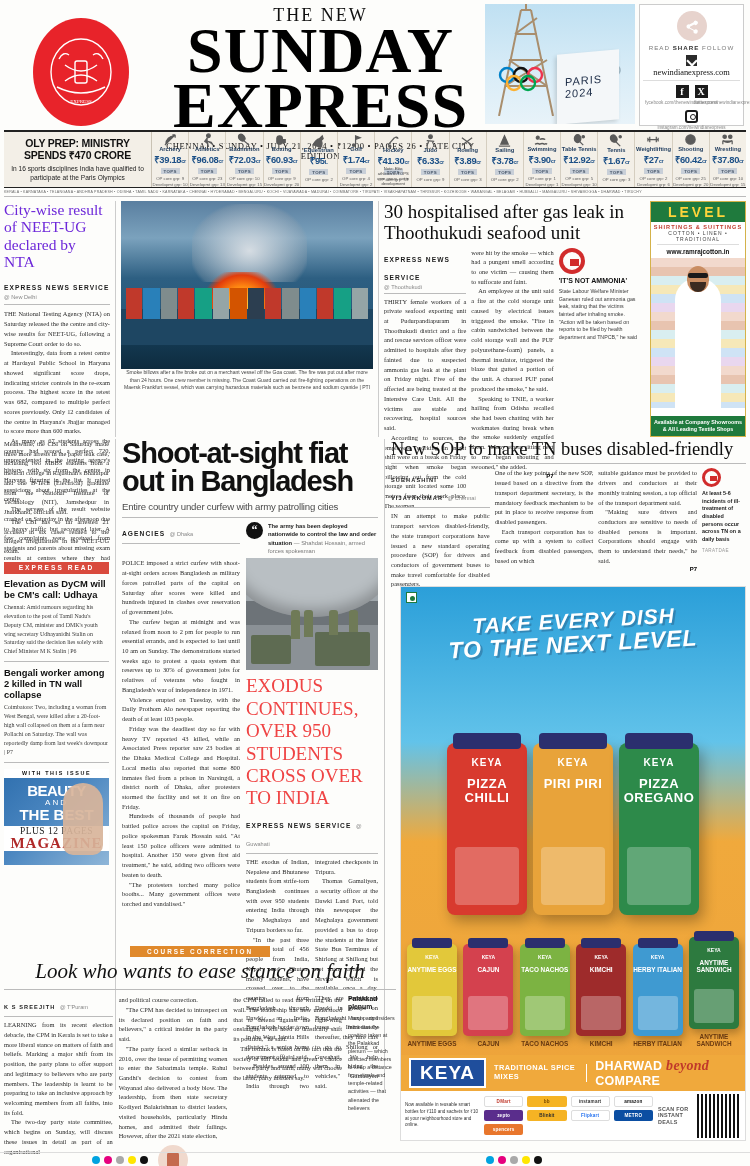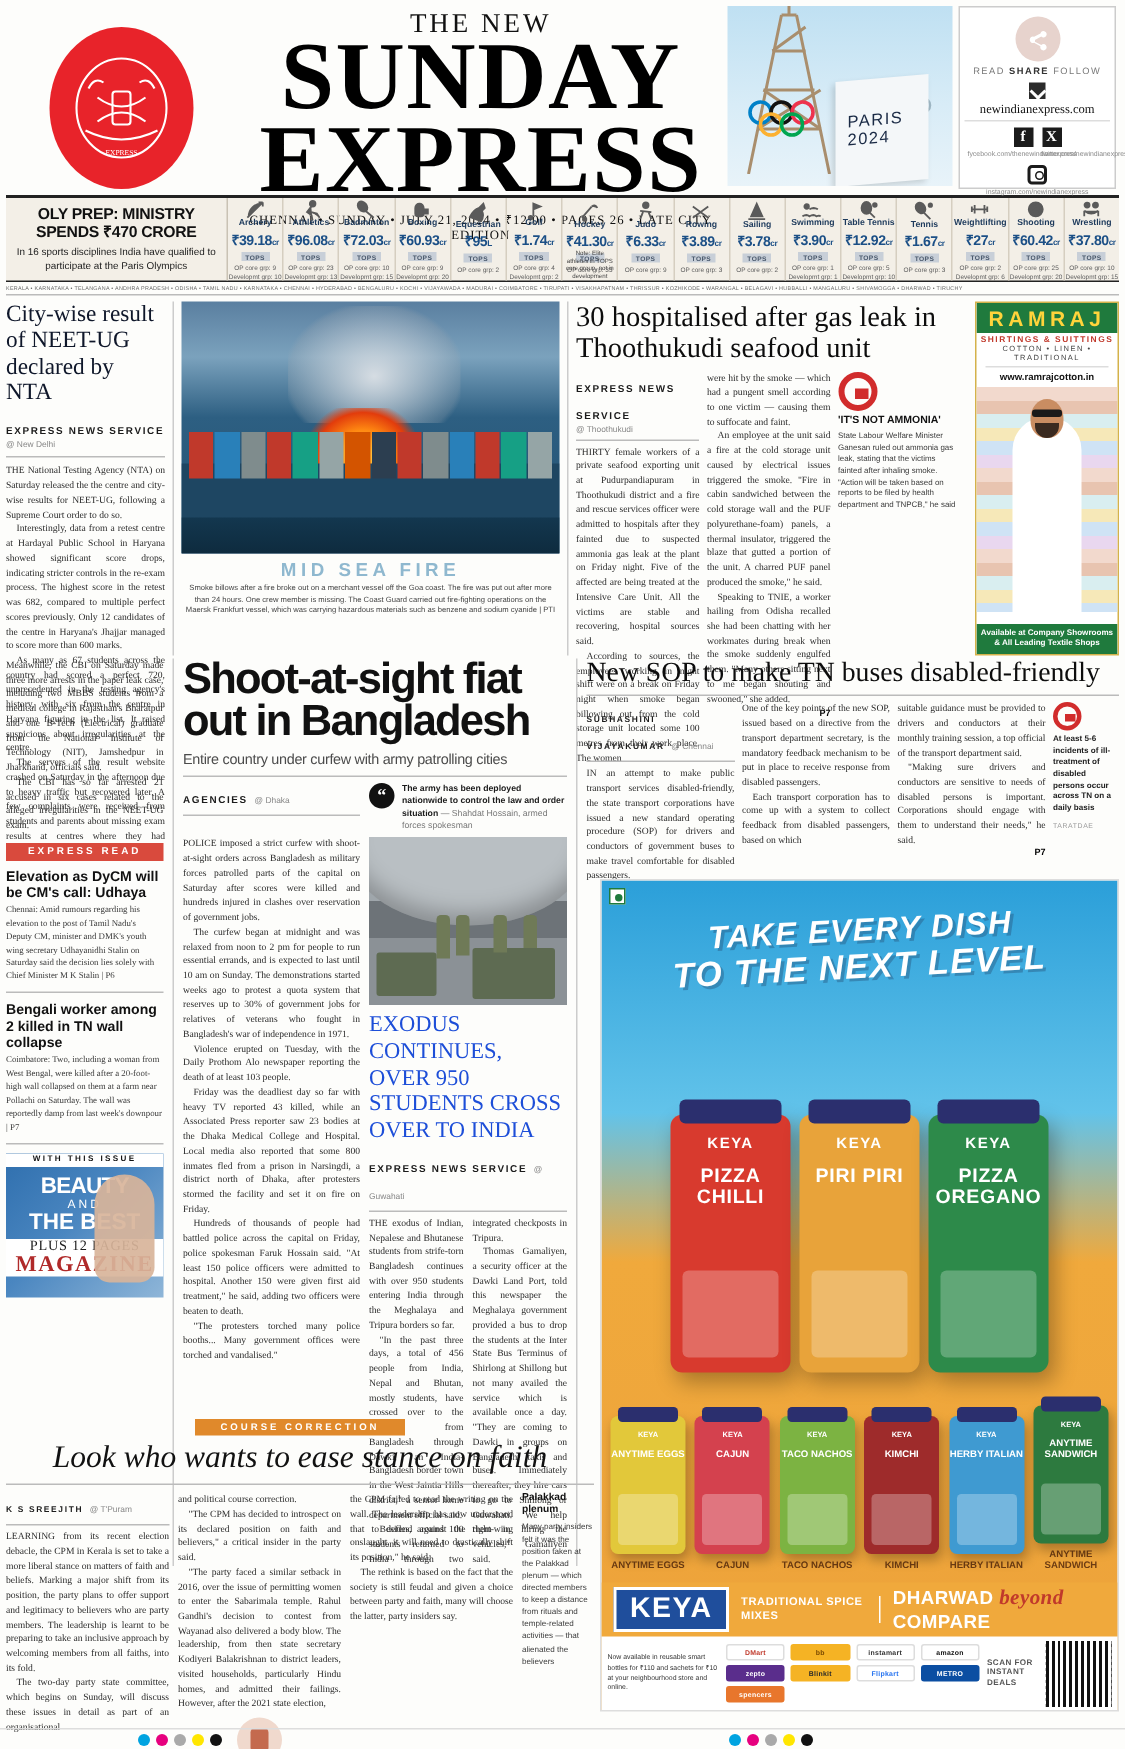--- a/index.html
+++ b/index.html
@@ -87,21 +87,21 @@
   .byloc { font-size: 5.6px; color: #888; font-weight: 400; letter-spacing: 0; }
   .body-col { font-family: "Liberation Serif", serif; font-size: 6.4px; line-height: 1.52;
               text-align: justify; color: #2a2a2a; }
   .body-col p { text-indent: 7px; }
   .body-col p:first-child { text-indent: 0; }
   .rule { border-top: 1px solid #bbb; }
 
   
   .zoneA { display: flex; padding: 4px 4px 0 4px; height: 240px; }
   .colA1 { width: 112px; padding-right: 5px; border-right: 1px solid #ccc; }
-  .h-neet { font-family: "Liberation Serif", serif; font-size: 15.5px; line-height: 1.12; color: #0f172a; }
+  .h-neet { font-family: "Liberation Serif", serif; font-size: 15.5px; line-height: 1.12; color: #6d28d9; }
   .colA2 { width: 262px; padding: 0 5px; }
   .ship-photo { width: 100%; height: 168px; position: relative; overflow: hidden;
                 background: linear-gradient(#5a7fa0 0%, #7ba2bd 22%, #2d5f82 46%, #24506f 100%); }
   .smoke { position:absolute; left: 28%; top: 2%; width: 46%; height: 46%;
            background: radial-gradient(ellipse at 50% 60%, rgba(220,225,230,.95), rgba(160,170,180,.25) 70%, transparent 75%); }
   .fire { position:absolute; left: 34%; bottom: 34%; width: 28%; height: 24%;
           background: radial-gradient(ellipse at 50% 80%, #ffd24a 0%, #ff8a12 38%, #e23c0c 64%, rgba(180,40,10,0) 80%); }
   .hull { position: absolute; left: 0; right: 0; bottom: 0; height: 36%; background: #1e4662; }
   .containers { position:absolute; left: 2%; right: 2%; bottom: 30%; height: 18%;
                 display: flex; gap: 1px; }
@@ -152,21 +152,21 @@
             font-size: 12px; font-weight: 700; text-align: center; line-height: 16px;
             font-family: "Liberation Serif", serif; flex: none; }
   .q-text { font-size: 5.8px; font-weight: 700; line-height: 1.45; color: #1b1b1b; }
   .q-text i { font-weight: 400; color: #777; font-style: normal; }
   .bd-photo { width: 100%; height: 112px; position: relative; overflow: hidden;
               background: linear-gradient(#9fa6ab 0 38%, #6d7378 38% 60%, #8b9196 60% 100%); }
   .bd-arch { position: absolute; left: -10%; top: -38%; width: 120%; height: 90%;
              background: #b9bfc3; border-radius: 50%; box-shadow: inset 0 -8px 14px rgba(0,0,0,.25); }
   .bd-veh { position: absolute; background: #5e6b52; border-radius: 2px; }
   .bd-sold { position: absolute; background: #6f7a57; border-radius: 3px 3px 0 0; }
-  .exodus { font-family: "Liberation Serif", serif; font-size: 15px; line-height: 1.18; color: #1d4ed8; }
+  .exodus { font-family: "Liberation Serif", serif; font-size: 19px; line-height: 1.18; color: #ef4444; }
   .sop-right { flex: 1; padding-left: 6px; border-left: 1px solid #ccc; }
   .h-sop { font-family: "Liberation Serif", serif; font-size: 18.5px; line-height: 1.1; color: #0d0d0d; }
   .sop-cols { display: flex; gap: 5px; margin-top: 4px; }
   .sop-cols > div { flex: 1; }
   .sop-side { width: 44px; flex: none !important; }
   .sop-side .amm-q { width: 19px; height: 19px; border-width: 3px; }
   .sop-side .amm-q::after { left:5px; top:5px; width:7px; height:5px;}
   .sop-note { font-size: 5.4px; font-weight: 700; line-height: 1.4; color: #1b1b1b; margin-top: 3px;}
   .sop-tag { font-size: 4.6px; color: #999; margin-top: 5px; letter-spacing: .4px; }
 
@@ -601,21 +601,20 @@
             <i style="background: rgb(44, 62, 80);"></i>
             <i style="background: rgb(192, 57, 43);"></i>
             <i style="background: rgb(127, 140, 141);"></i>
             <i style="background: rgb(41, 128, 185);"></i>
             <i style="background: rgb(192, 57, 43);"></i>
             <i style="background: rgb(22, 160, 133);"></i>
             <i style="background: rgb(149, 165, 166);"></i>
           </div>
         <div class="sea"></div>
       </div>
-      <div class="midsea-title">MID SEA FIRE</div>
       <div class="caption">Smoke billows after a fire broke out on a merchant vessel off the Goa coast. The fire was put out after more than 24 hours. One crew member is missing. The Coast Guard carried out fire-fighting operations on the Maersk Frankfurt vessel, which was carrying hazardous materials such as benzene and sodium cyanide | PTI</div>
     </div>
 
     <div class="colA3">
       <div class="h-gas">30 hospitalised after gas leak in Thoothukudi seafood unit</div>
       <div class="gas-cols">
         <div>
           <span class="byline">EXPRESS NEWS SERVICE</span>
           <div class="byloc">@ Thoothukudi</div>
           <div class="rule" style="margin:3px 0;"></div>
@@ -635,21 +634,21 @@
         <div class="amm-box">
           <div class="amm-q"></div>
           <div class="amm-t">'IT'S NOT AMMONIA'</div>
           <div class="amm-b">State Labour Welfare Minister Ganesan ruled out ammonia gas leak, stating that the victims fainted after inhaling smoke. "Action will be taken based on reports to be filed by health department and TNPCB," he said</div>
         </div>
       </div>
     </div>
 
     <div class="colA4">
       <div class="ad-ramraj">
-        <div class="rr-top">RAMRAJ</div>
+        <div class="rr-top">LEVEL</div>
         <div class="rr-sub">SHIRTINGS &amp; SUITTINGS</div>
         <div class="rr-sub2">COTTON • LINEN • TRADITIONAL</div>
         <div class="rr-url">www.ramrajcotton.in</div>
         <div class="rr-img">
           <div class="rr-man"></div>
           <div class="rr-head"></div>
           <div class="rr-glass"></div>
           <div class="rr-beard"></div>
         </div>
         <div class="rr-foot">Available at Company Showrooms &amp; All Leading Textile Shops</div>

